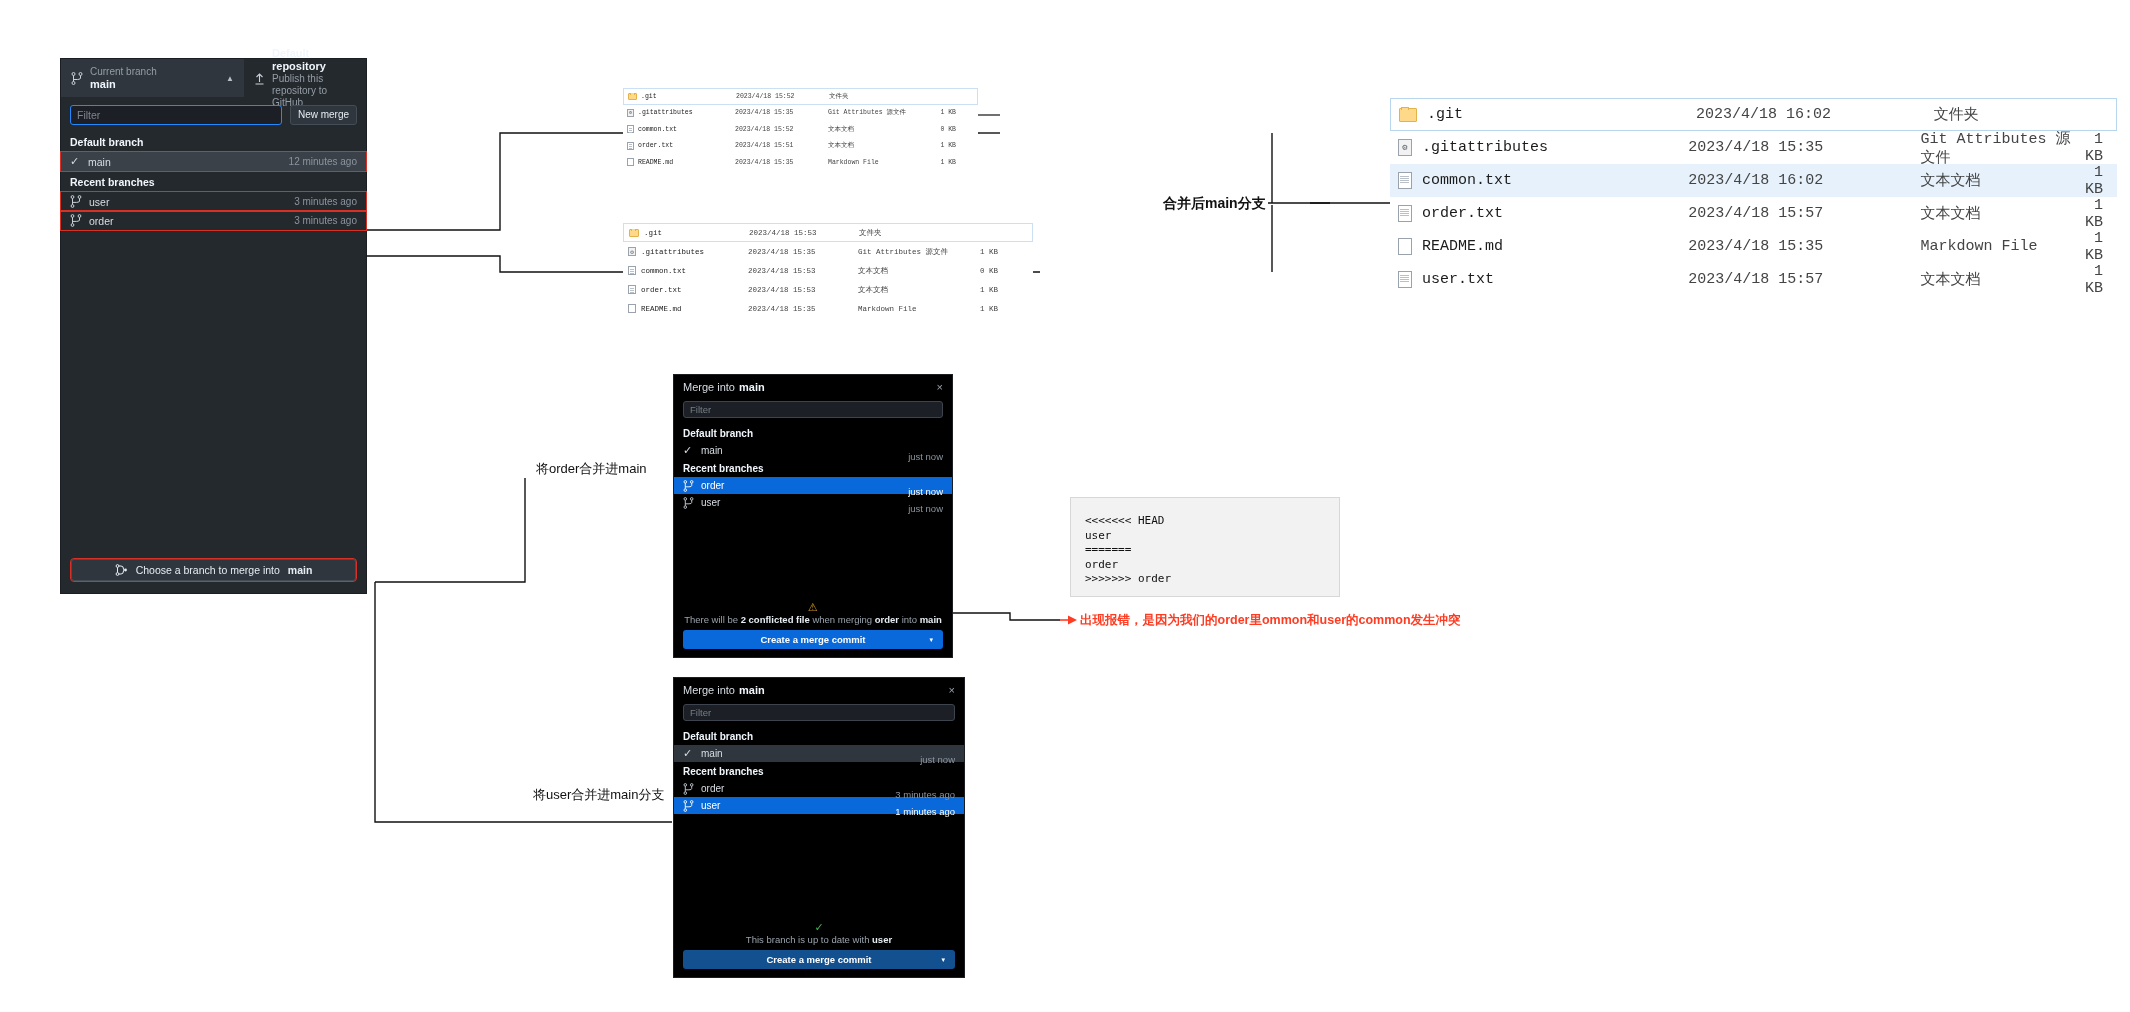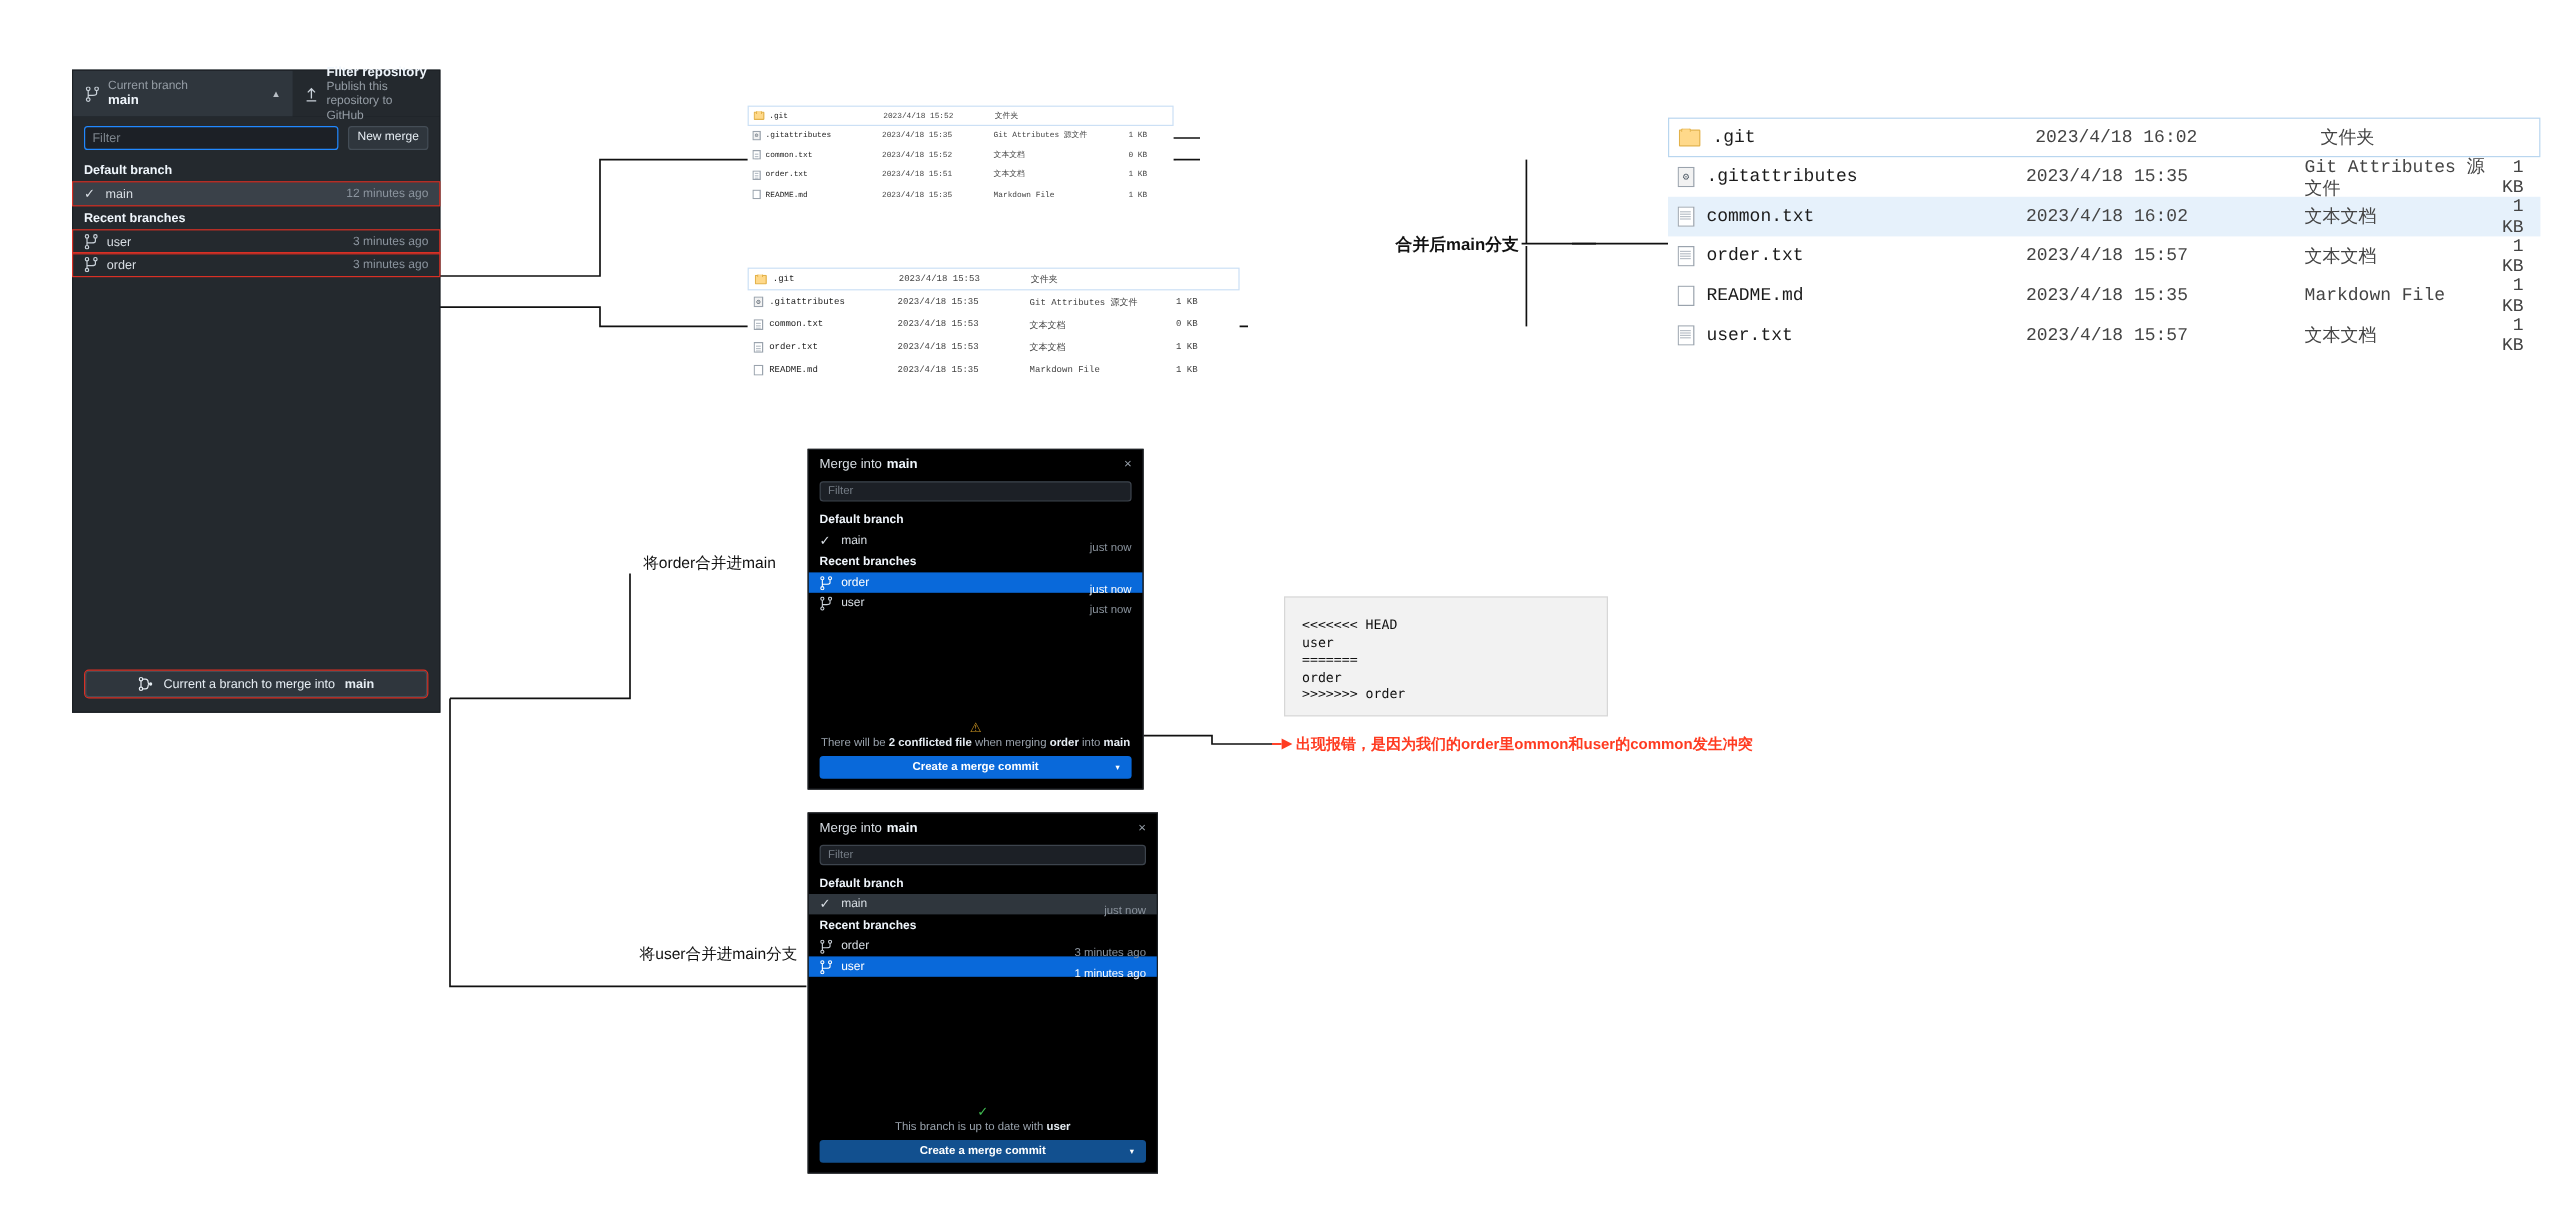--- a/index.html
+++ b/index.html
@@ -228,21 +228,21 @@
           <div class="gd-lbl-small">Current branch</div>
           <div class="gd-lbl-big">main</div>
         </div>
         <span class="gd-caret">▲</span>
       </div>
       <div class="cell publish">
         <svg class="icon-upload" viewBox="0 0 11 13">
           <path d="M5.5 10 L5.5 2 M2.5 5 L5.5 2 L8.5 5 M1.5 12 L9.5 12" stroke="#c9d1d9" stroke-width="1.1" fill="none"></path>
         </svg>
         <div>
-          <div class="gd-lbl-big">Filter repository</div>
+          <div class="gd-lbl-big">Default repository</div>
           <div class="gd-lbl-small">Publish this repository to GitHub</div>
         </div>
       </div>
     </div>
 
     <div class="gd-filterrow">
       <div class="gd-filter">Filter</div>
       <div class="gd-newbranch">New merge</div>
     </div>
 
@@ -275,21 +275,21 @@
       <span class="rtime">3 minutes ago</span>
     </div>
 
     <div class="gd-mergebtn outline-red">
       <svg width="13" height="12" viewBox="0 0 13 12">
         <circle cx="2.5" cy="2" r="1.4" fill="none" stroke="#e6edf3" stroke-width="1"></circle>
         <circle cx="2.5" cy="10" r="1.4" fill="none" stroke="#e6edf3" stroke-width="1"></circle>
         <circle cx="10.5" cy="6" r="1.4" fill="#e6edf3"></circle>
         <path d="M2.5 3.4 L2.5 8.6 M3.9 2 L6 2 Q8.5 2 8.5 5 L9 6 M3.9 10 L6 10 Q8.5 10 8.5 7 L9 6" stroke="#e6edf3" stroke-width="1" fill="none"></path>
       </svg>
-      <span>Current a branch to merge into</span>
+      <span>Choose a branch to merge into</span>
       <span class="bold">main</span>
     </div>
   </div>
 
   <div class="abs explorer exs" id="explorer-top" style="left:623px; top:88px; width:355px;">
     <div class="ex-row first">
       <div class="ex-name">
           <span class="ex-icon ic-folder" style="width:9px;height:7px;"></span>
           <span>.git</span>
         </div>

